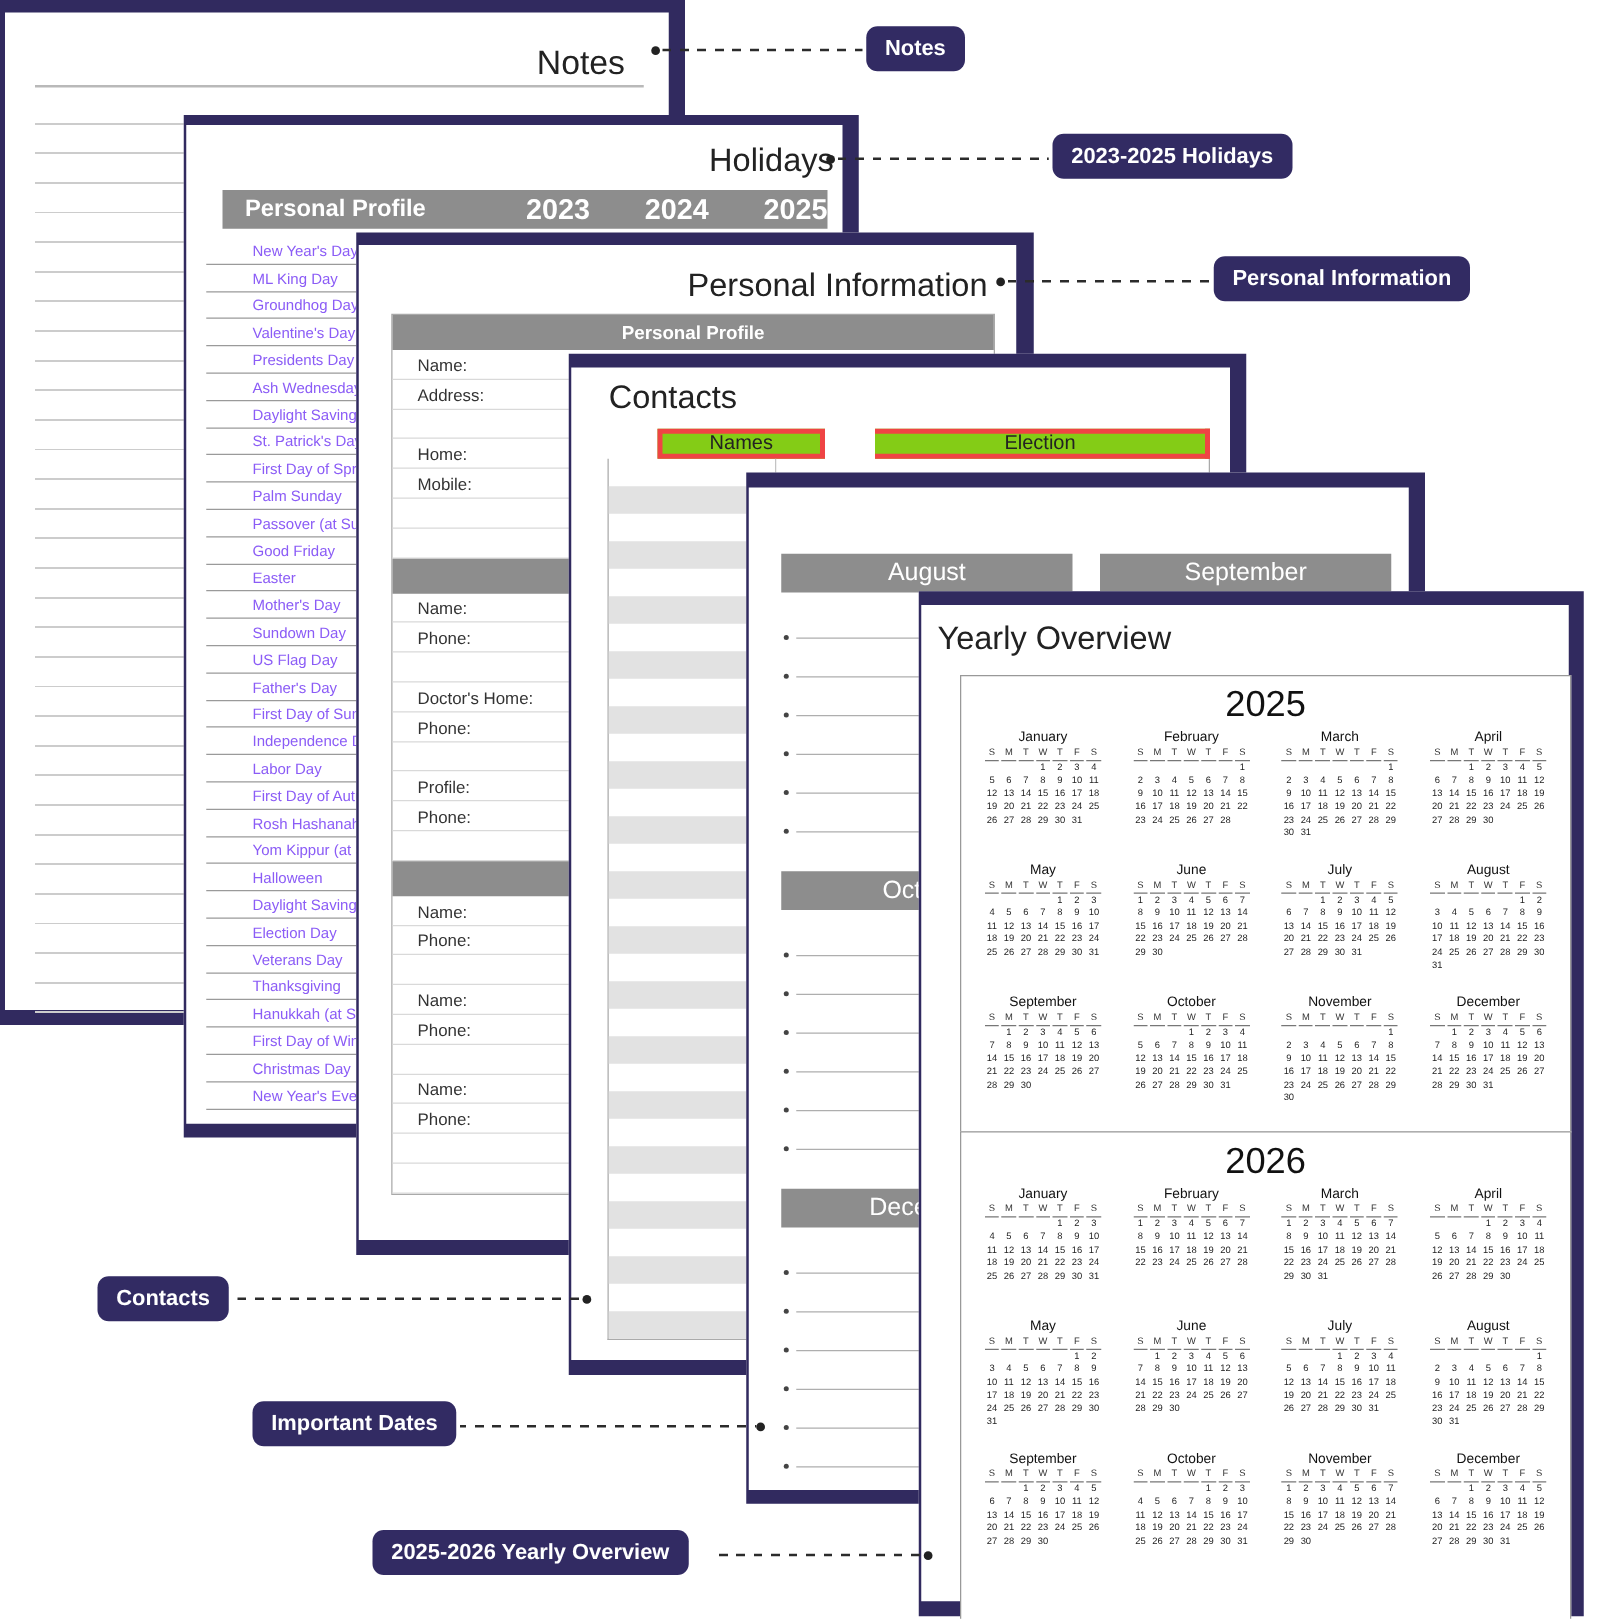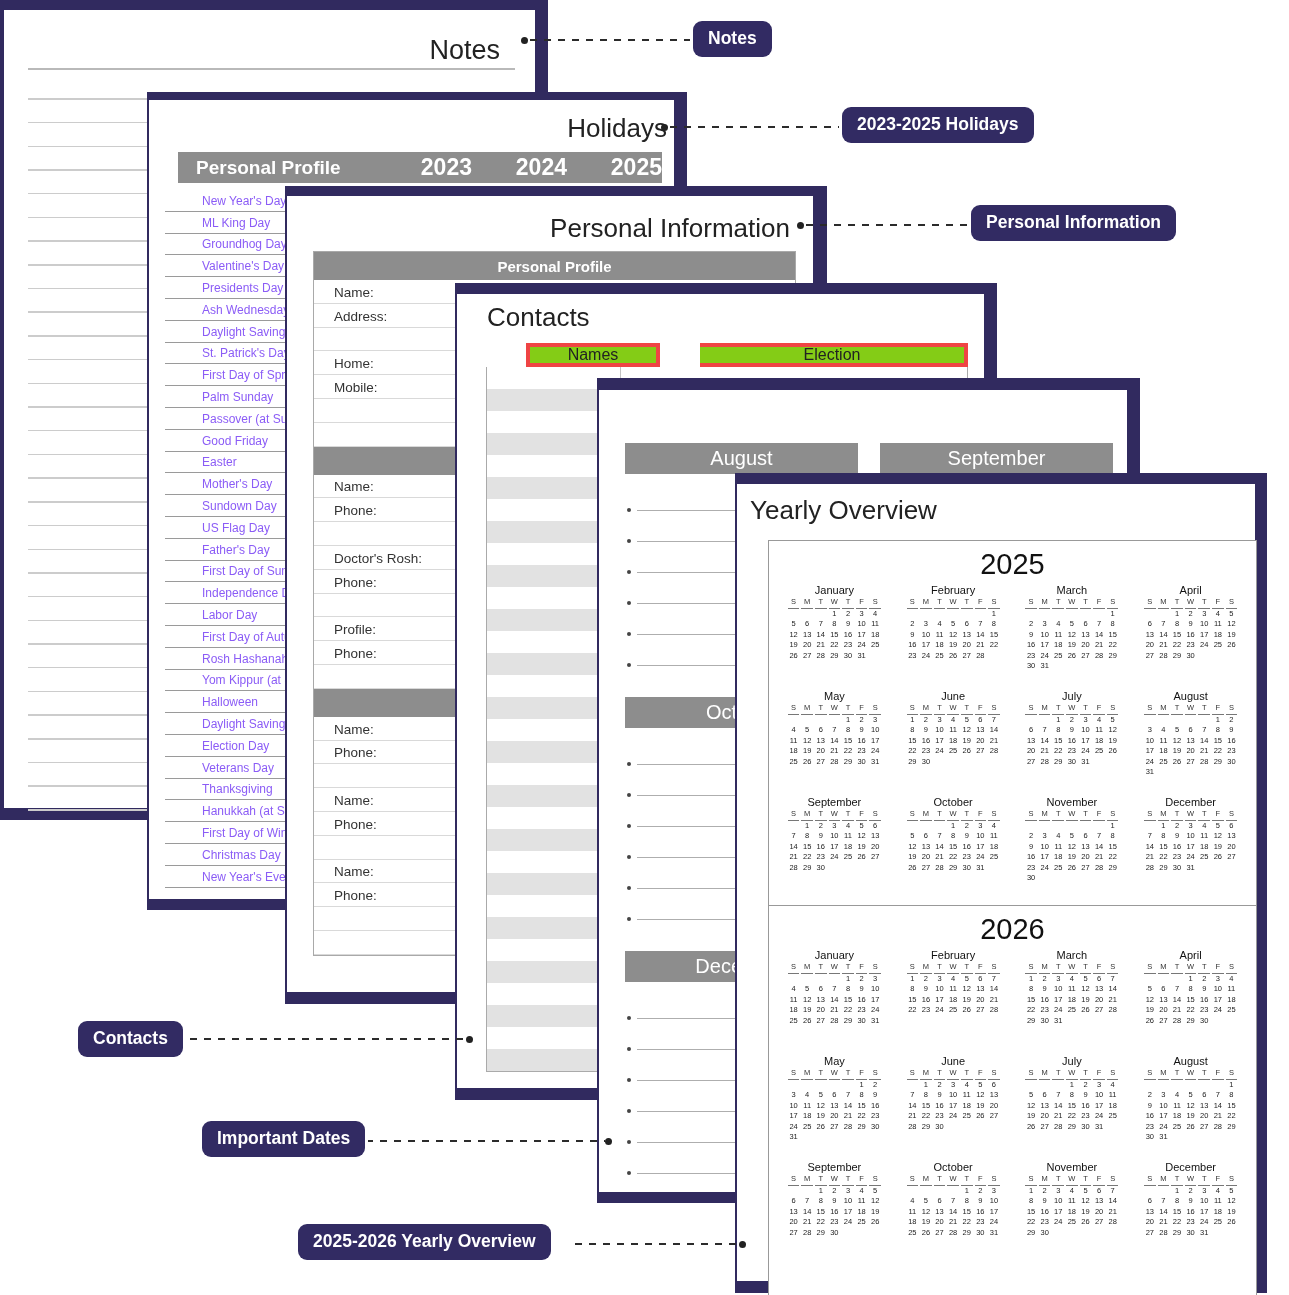--- a/index.html
+++ b/index.html
@@ -222,21 +222,21 @@
       <div class="p-row"></div>
       <div class="p-bar"></div>
       <div class="p-row">
         <span>Name:</span>
       </div>
       <div class="p-row">
         <span>Phone:</span>
       </div>
       <div class="p-row"></div>
       <div class="p-row">
-        <span>Doctor's Rosh:</span>
+        <span>Doctor's Home:</span>
       </div>
       <div class="p-row">
         <span>Phone:</span>
       </div>
       <div class="p-row"></div>
       <div class="p-row">
         <span>Profile:</span>
       </div>
       <div class="p-row">
         <span>Phone:</span>

